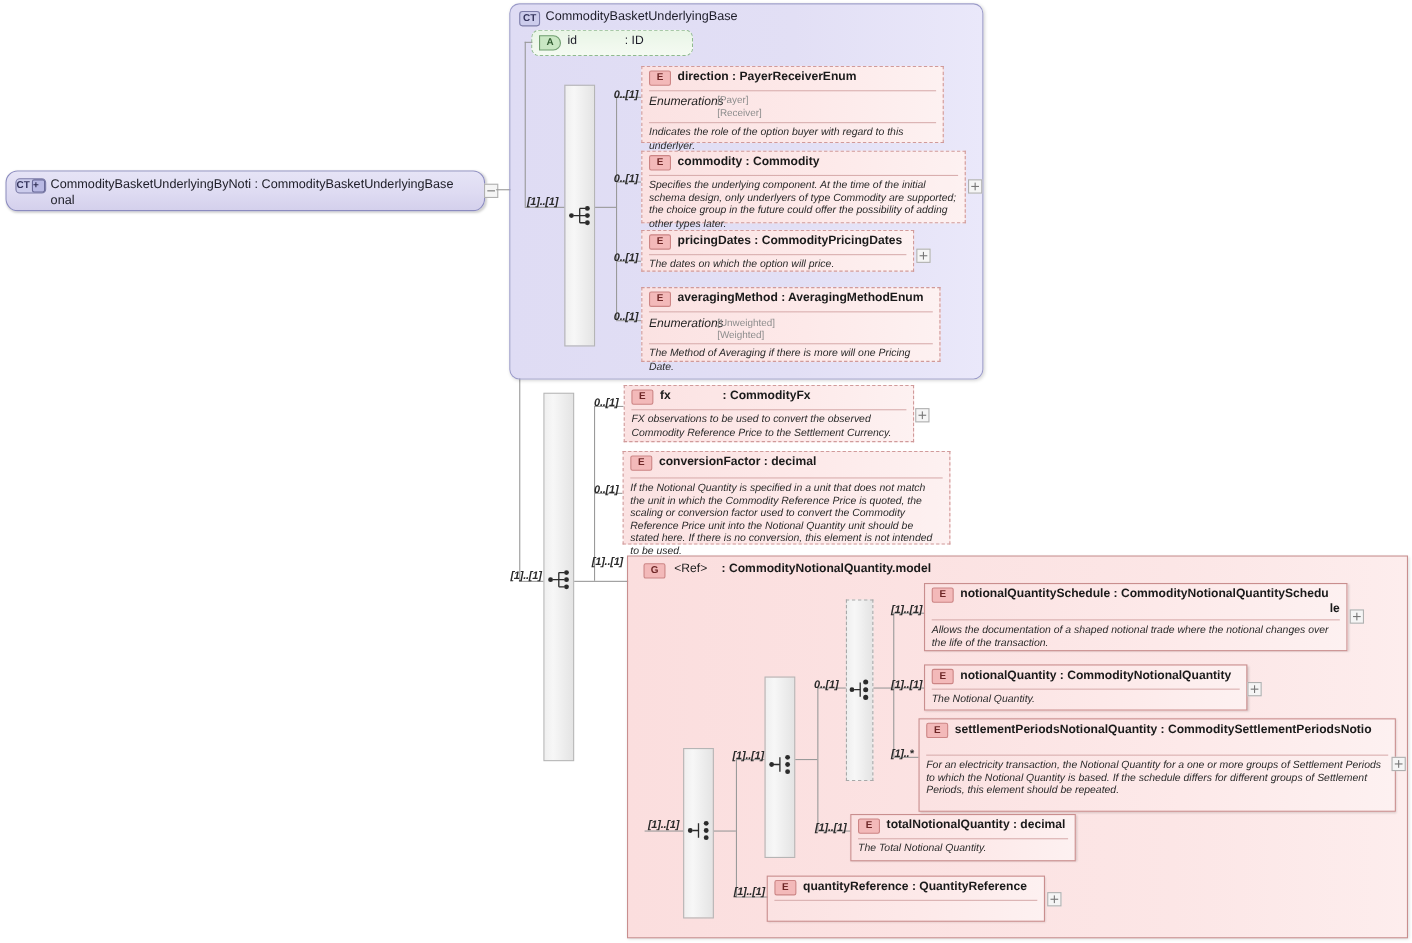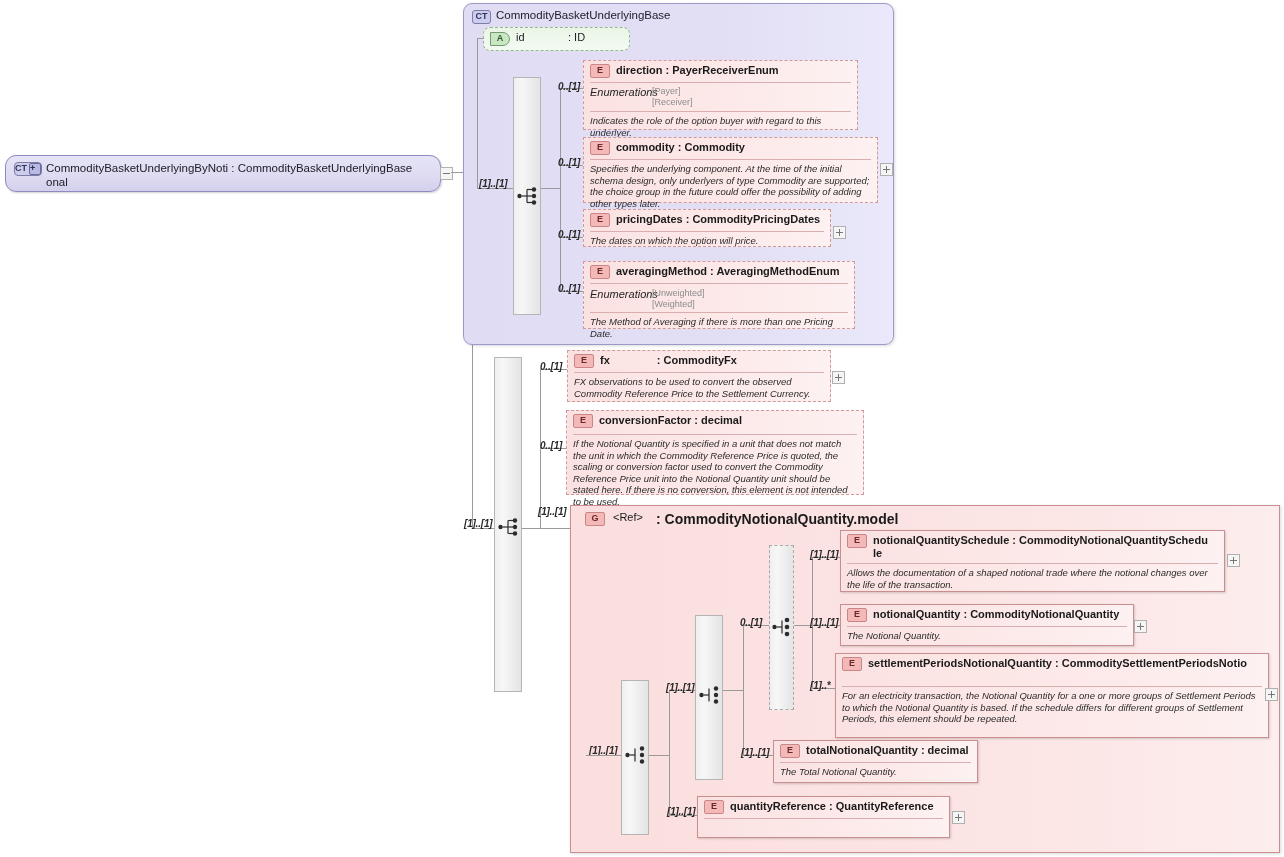--- a/index.html
+++ b/index.html
@@ -65,21 +65,21 @@
      box-sizing:border-box;}
   .comp.seq{border:1px solid #b5b5b5;}
   .comp.cho{border:1px dashed #a8a8a8;}
   .compicon{position:absolute;width:22px;height:20px;}
 
   
   .gbox{position:absolute;border:1px solid #c98e8e;
      background:linear-gradient(to right,#fbdede 0%,#fce6e6 70%,#fdeded 100%);
      box-shadow:1px 1px 3px rgba(0,0,0,.15);box-sizing:border-box;}
   .gbox .gttl{position:absolute;left:32px;top:4px;font-size:11px;font-weight:normal;color:#1a1a1a;}
-  .gbox .gtype{position:absolute;top:4px;font-size:14px;font-weight:bold;color:#1a1a1a;}
+  .gbox .gtype{position:absolute;top:4px;font-size:11px;font-weight:bold;color:#1a1a1a;}
 </style>
 </head>
 <body>
 
 <div id="canvas">
 
   <div class="rootbox" style="left:5px;top:155px;width:434px;height:35px;">
     <div class="badge badge-ct">
       <span>CT</span>
       <span style="display:inline-block;width:11px;height:10px;border:1px solid #6a6a98;background:#b9b9e4;border-radius:2px;font-size:9px;line-height:9px;margin-left:2px;color:#2b2b50;">+</span>
@@ -174,21 +174,21 @@
   <div class="ebox opt" style="left:583px;top:261px;width:272px;height:68px;">
     <div class="badge badge-e">
       <span>E</span>
     </div>
     <div class="etitle">averagingMethod : AveragingMethodEnum</div>
     <div class="sep" style="top:21px;"></div>
     <div class="enum-lbl" style="top:26px;">Enumerations</div>
     <div class="enum-vals" style="left:68px;top:26px;white-space:pre;">[Unweighted]
 [Weighted]</div>
     <div class="sep" style="top:50px;"></div>
-    <div class="doc" style="top:54px;">The Method of Averaging if there is more than one Pricing Date.</div>
+    <div class="doc" style="top:54px;">The Method of Averaging if there is more will one Pricing Date.</div>
   </div>
 
   <div class="comp seq" style="left:494px;top:357px;width:28px;height:335px;"></div>
   <svg class="compicon" style="left:498px;top:517px;" viewBox="0 0 22 20">
     <circle cx="2.5" cy="10" r="2.2" fill="#2b2b2b"></circle>
     <line x1="4.5" y1="10" x2="10" y2="10" stroke="#2b2b2b" stroke-width="1.2"></line>
     <line x1="10" y1="3.5" x2="10" y2="16.5" stroke="#2b2b2b" stroke-width="1.2"></line>
     <line x1="10" y1="3.5" x2="15" y2="3.5" stroke="#2b2b2b" stroke-width="1.2"></line>
     <line x1="10" y1="10" x2="15" y2="10" stroke="#2b2b2b" stroke-width="1.2"></line>
     <line x1="10" y1="16.5" x2="15" y2="16.5" stroke="#2b2b2b" stroke-width="1.2"></line>
@@ -296,21 +296,21 @@
   <div class="ln h" style="left:794px;top:625px;width:18px;"></div>
 
   <div class="ln h" style="left:812px;top:557px;width:28px;"></div>
   <div class="card" style="left:810px;top:549px;">[1]..[1]</div>
   <div class="ebox req" style="left:840px;top:530px;width:385px;height:62px;">
     <div class="badge badge-e">
       <span>E</span>
     </div>
     <div class="etitle">
       <span>notionalQuantitySchedule : CommodityNotionalQuantitySchedu</span><br>
-      <span style="display:block;text-align:left;">le</span>
+      <span style="display:block;text-align:right;">le</span>
     </div>
     <div class="sep" style="top:32px;"></div>
     <div class="doc" style="top:36px;">Allows the documentation of a shaped notional trade where the notional changes over the life of the transaction.</div>
   </div>
   <div class="expander" style="left:1227px;top:554px;"></div>
 
   <div class="ln h" style="left:812px;top:625px;width:28px;"></div>
   <div class="card" style="left:810px;top:617px;">[1]..[1]</div>
   <div class="ebox req" style="left:840px;top:604px;width:294px;height:42px;">
     <div class="badge badge-e">

